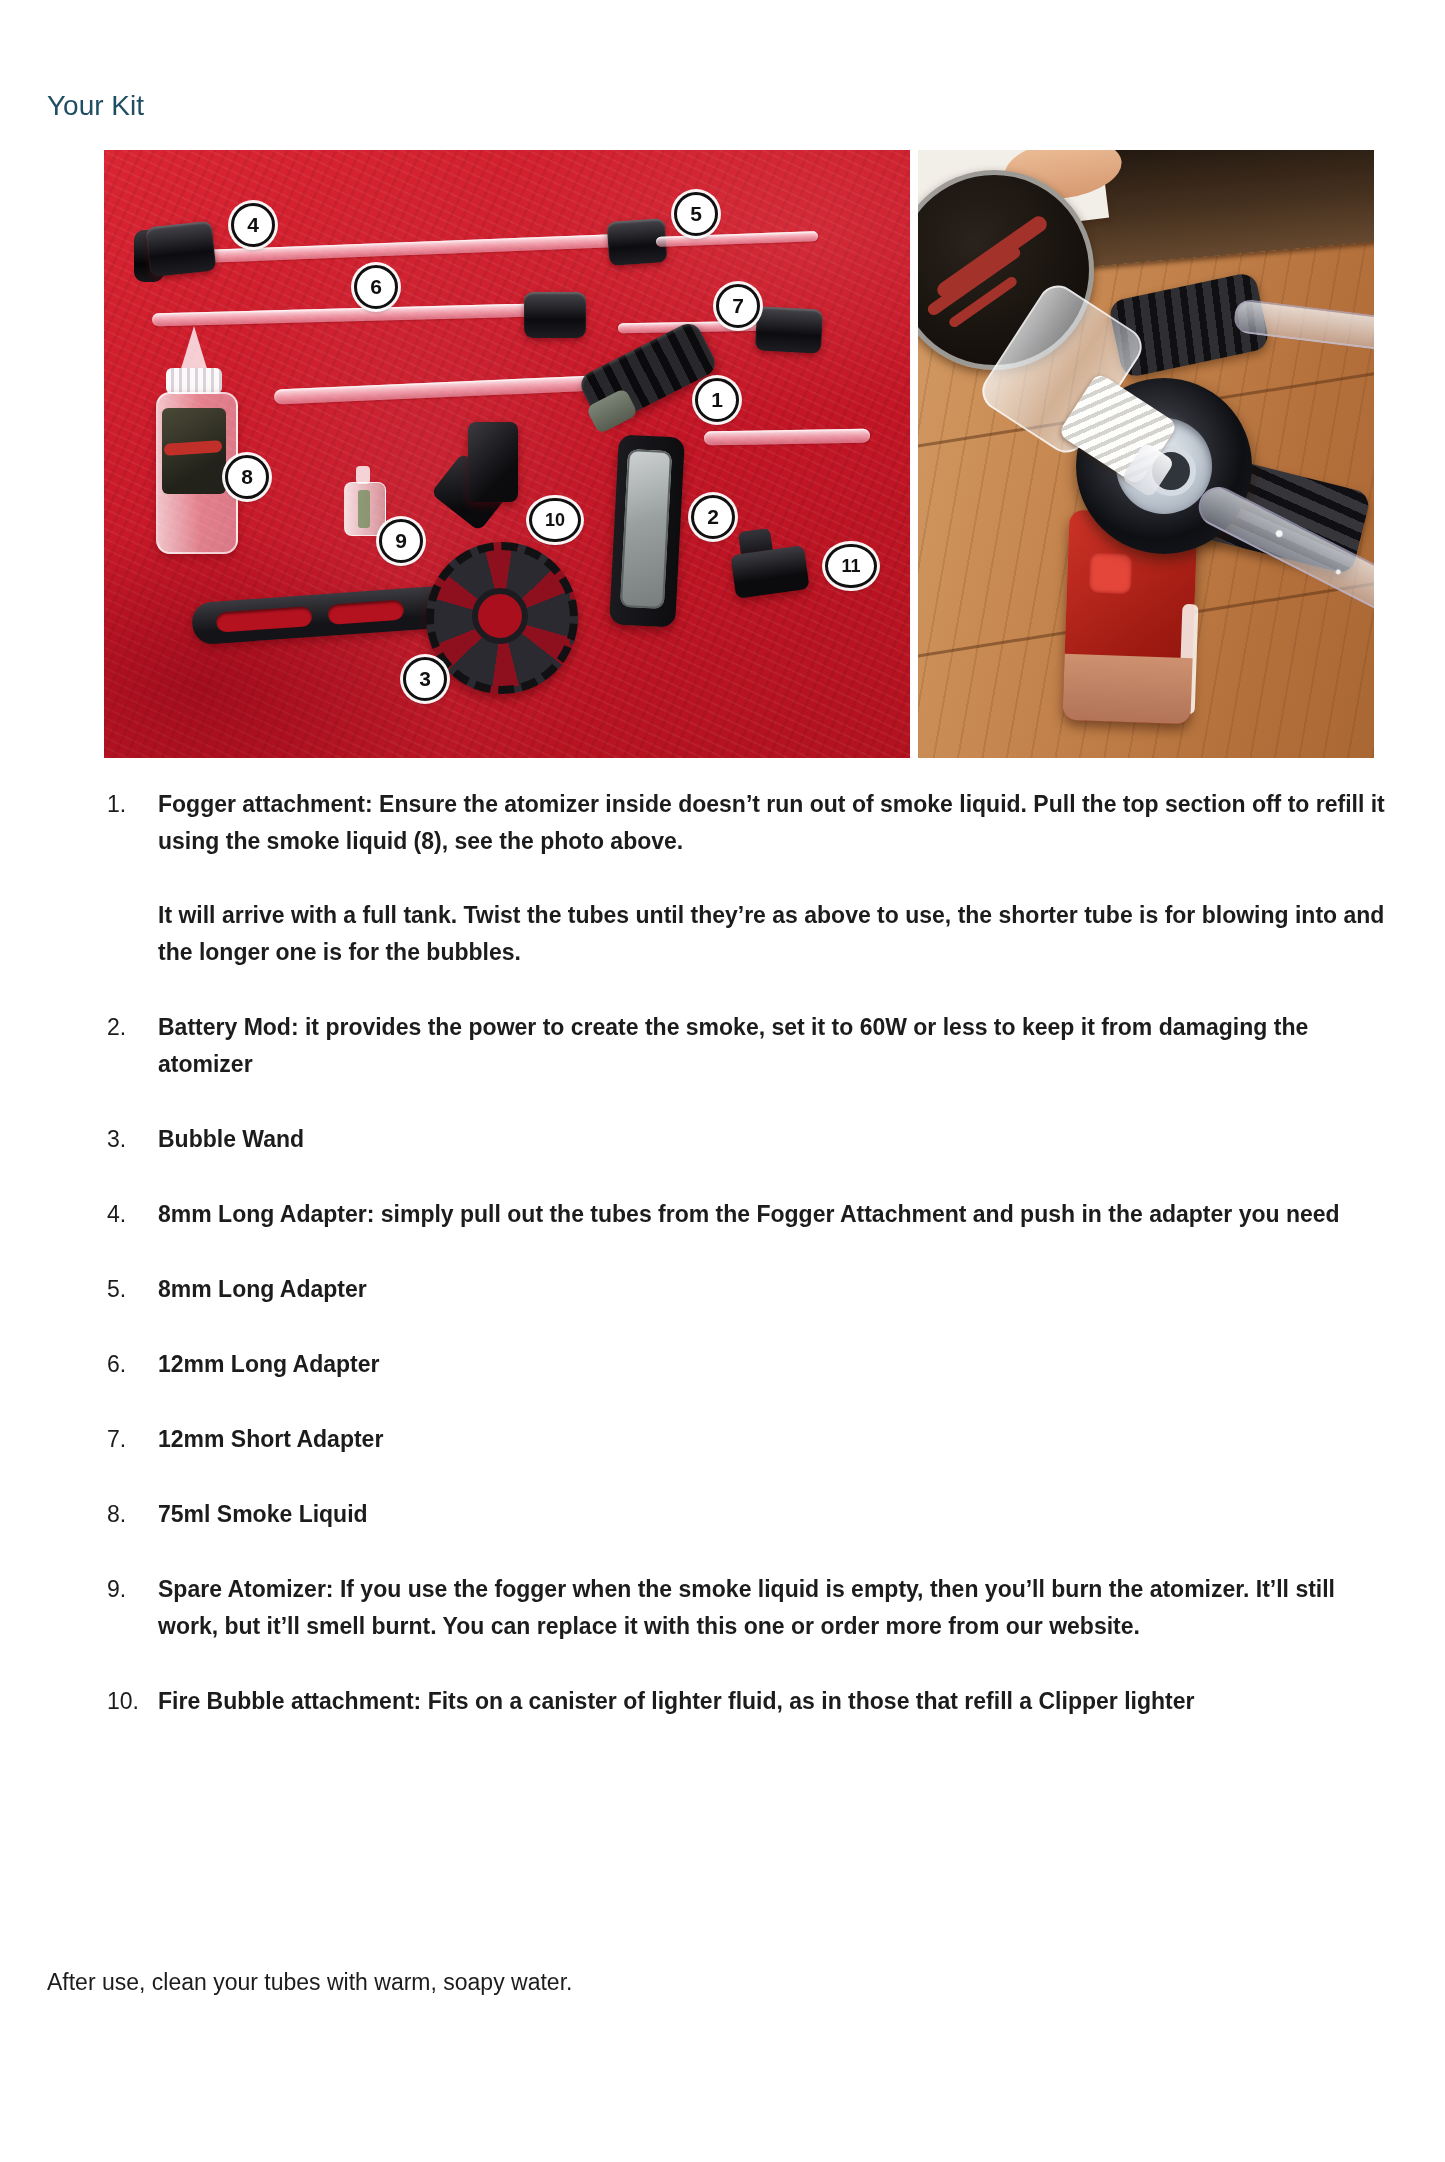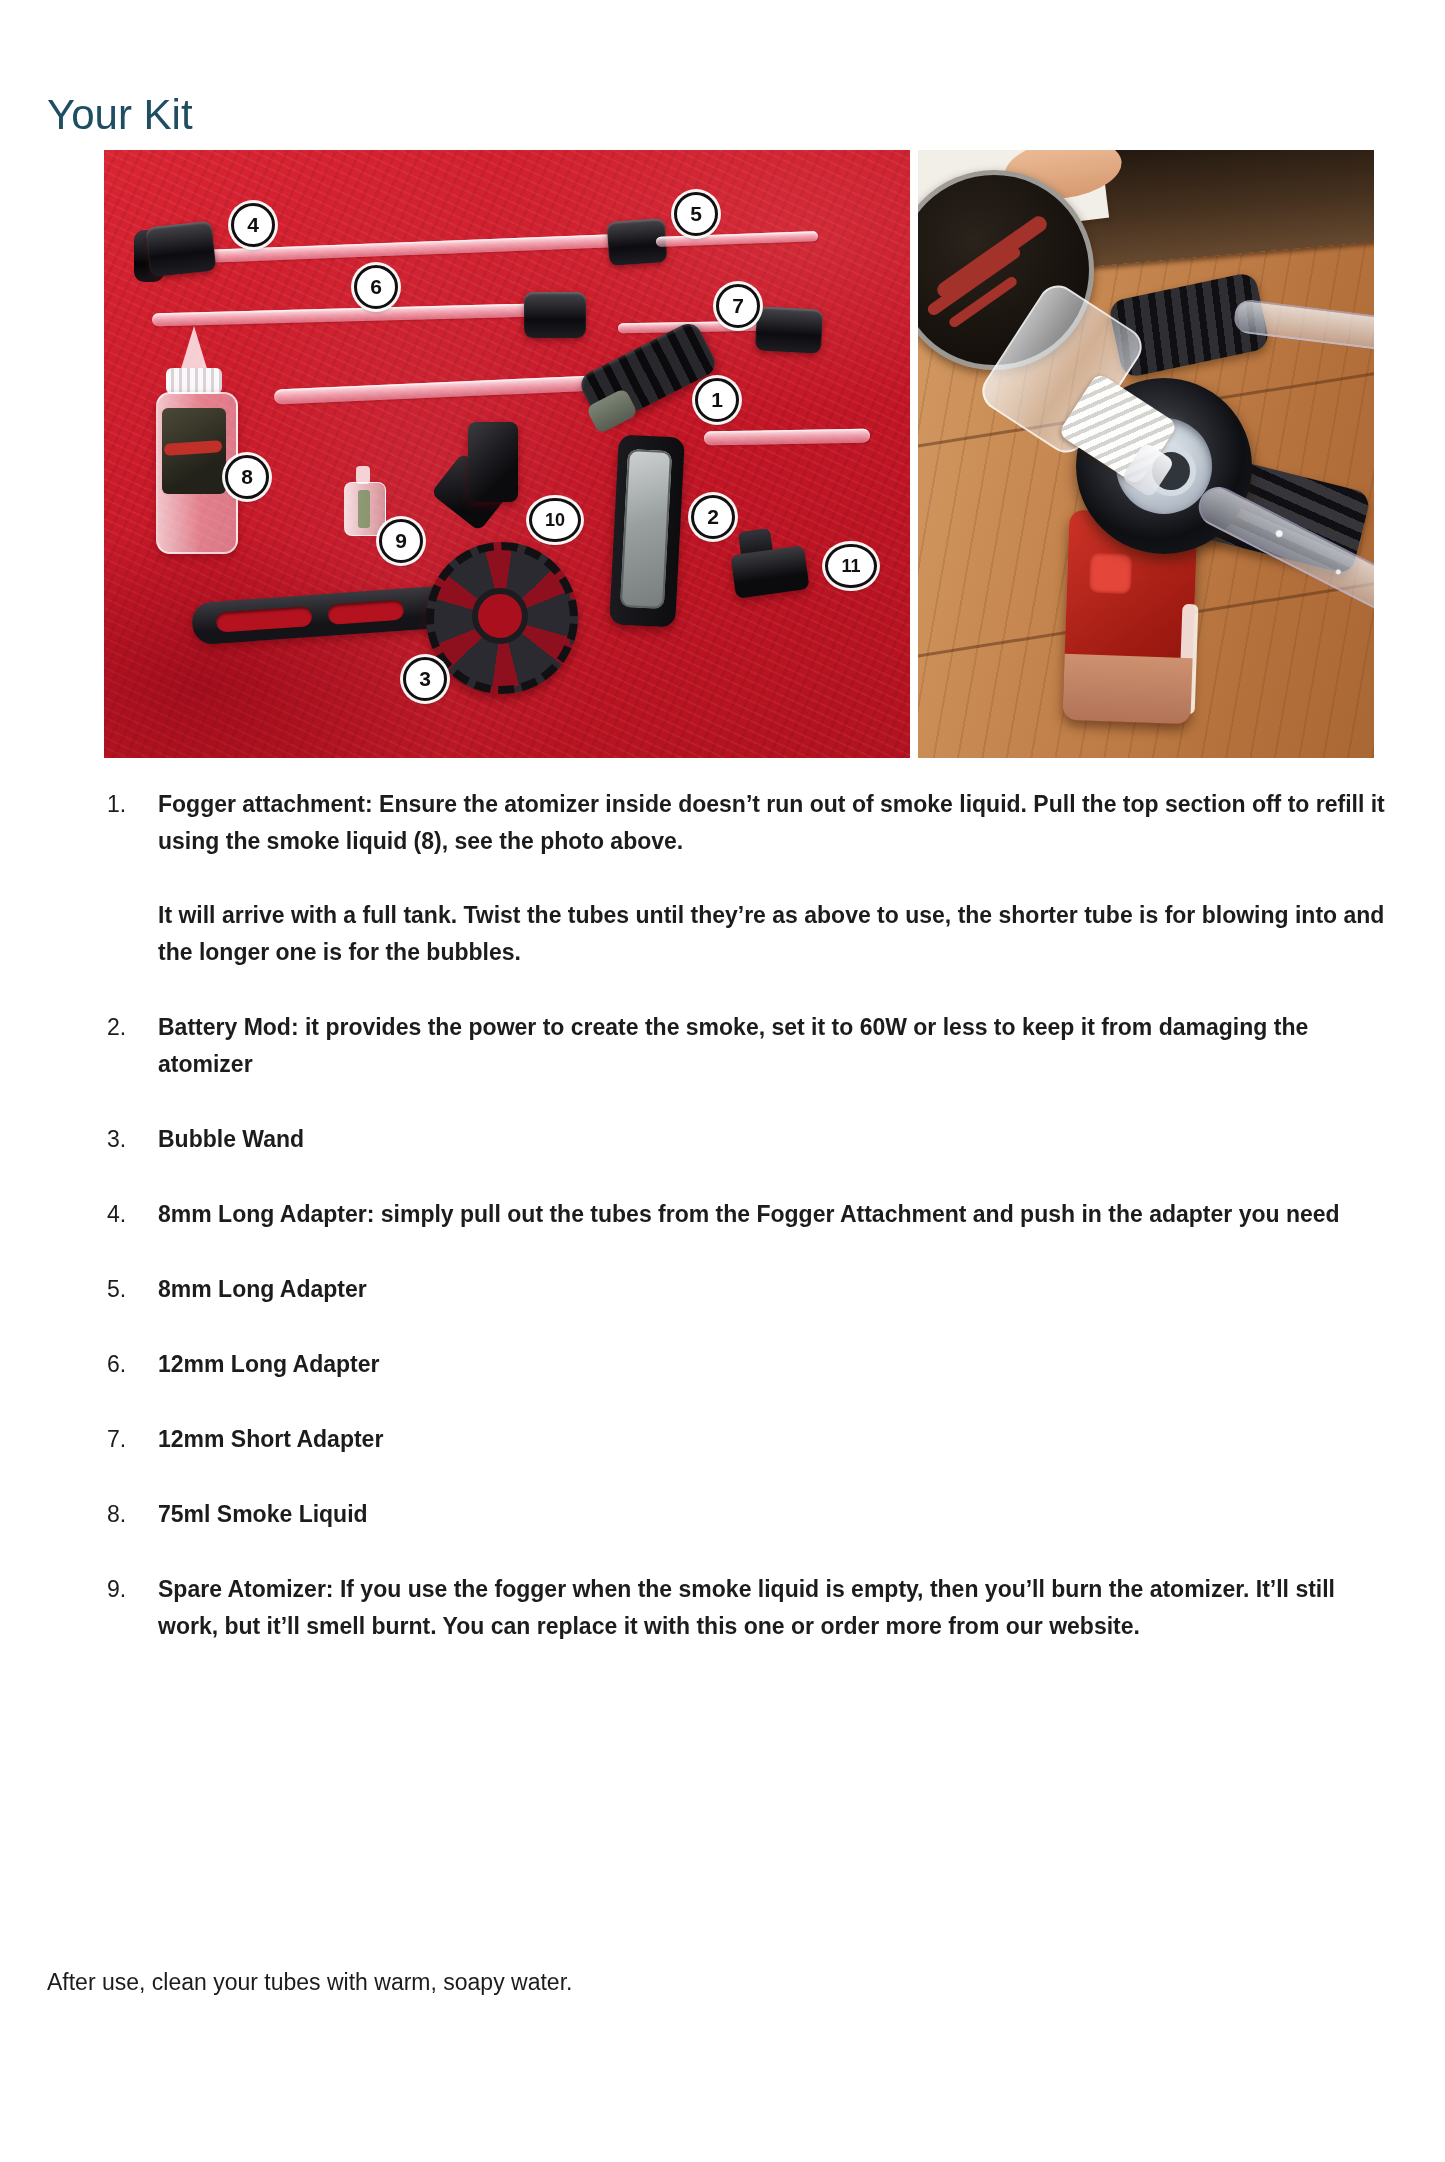--- a/index.html
+++ b/index.html
@@ -6,21 +6,21 @@
   .page{
     position:relative;
     width:1445px;height:2162px;
     background:#ffffff;
     font-family:"Liberation Sans", sans-serif;
     color:#1c1c1c;
     overflow:hidden;
   }
   .title{
     position:absolute;left:47px;top:62px;
-    font-size:42px;line-height:50px;font-weight:400;
+    font-size:28px;line-height:50px;font-weight:400;
     color:#1f4e63;letter-spacing:0;
   }
   
   .photo{position:absolute;top:150px;overflow:hidden;}
   .photo *{position:absolute;}
   .photo-kit{
     left:104px;width:806px;height:608px;
     background:
       radial-gradient(ellipse 420px 260px at 12% 88%, rgba(110,0,14,.38), transparent 62%),
       radial-gradient(ellipse 520px 300px at 86% 14%, rgba(255,130,130,.16), transparent 60%),
@@ -302,17 +302,23 @@
       <div class="txt">
           <p>75ml Smoke Liquid</p>
         </div>
     </div>
     <div class="row">
       <span class="num">9.</span>
       <div class="txt">
           <p>Spare Atomizer: If you use the fogger when the smoke liquid is empty, then you’ll burn the atomizer. It’ll still work, but it’ll smell burnt. You can replace it with this one or order more from our website.</p>
         </div>
     </div>
+    <div class="row">
+      <span class="num">10.</span>
+      <div class="txt">
+          <p>Fire Bubble attachment: Fits on a canister of lighter fluid, as in those that refill a Clipper lighter</p>
+        </div>
+    </div>
   </div>
 
   <p class="footer-note">After use, clean your tubes with warm, soapy water.</p>
 
 </div>
 
 </body></html>

